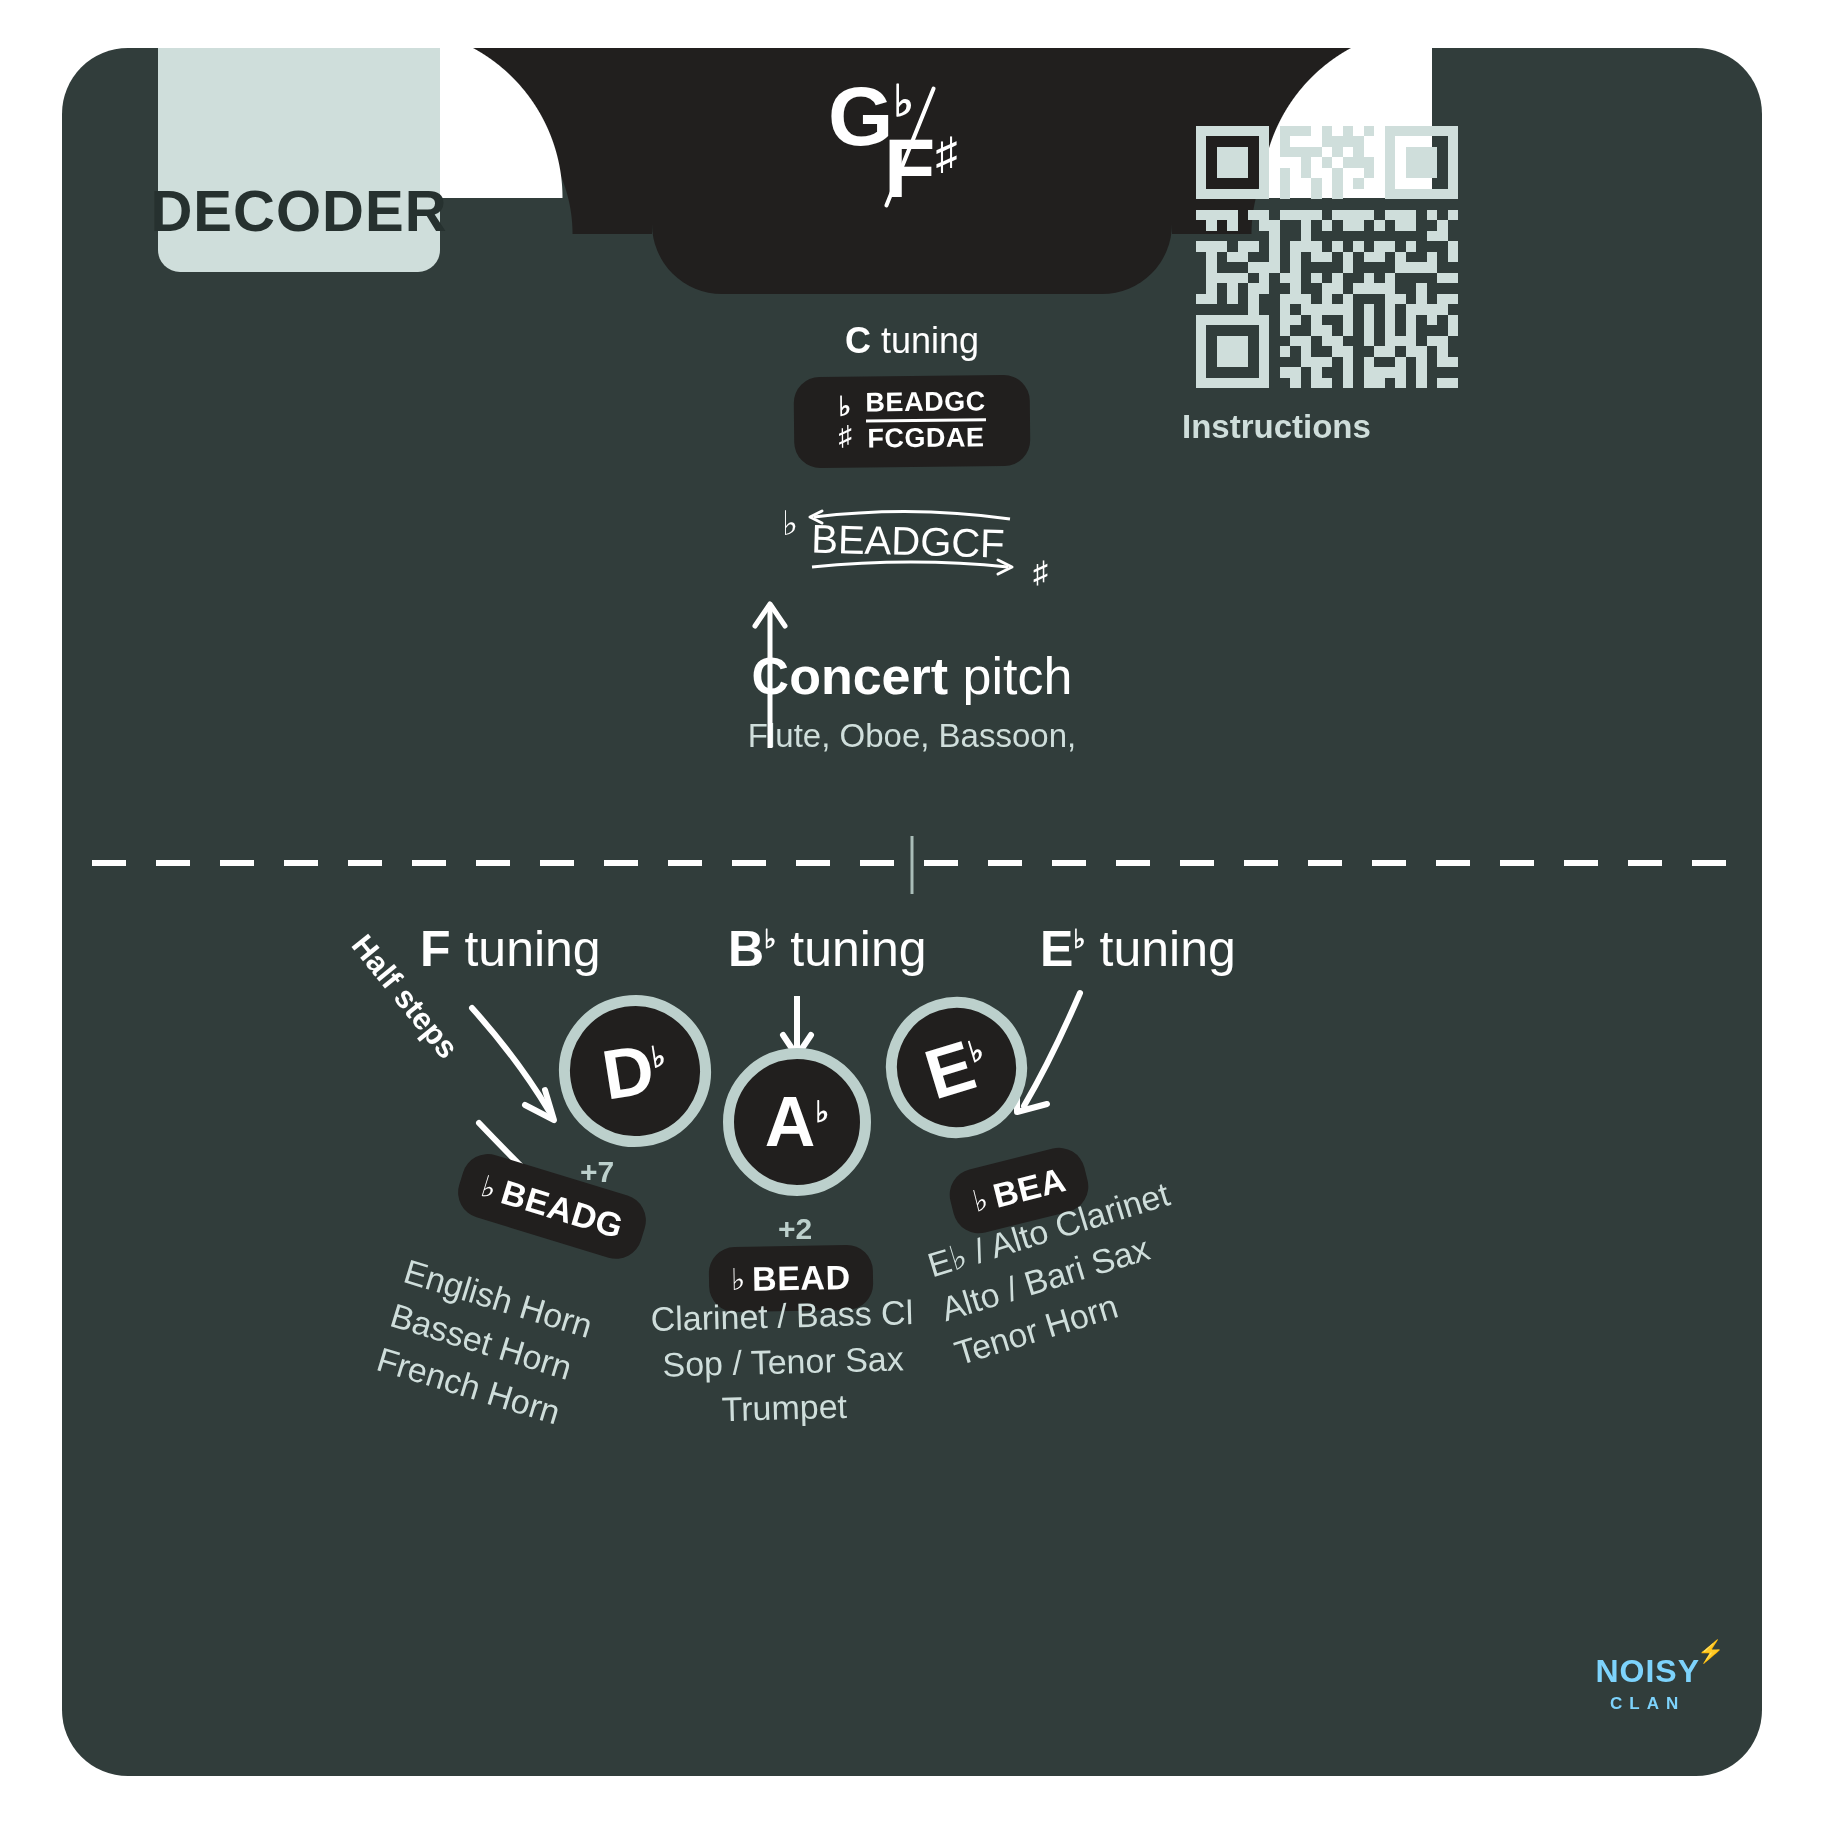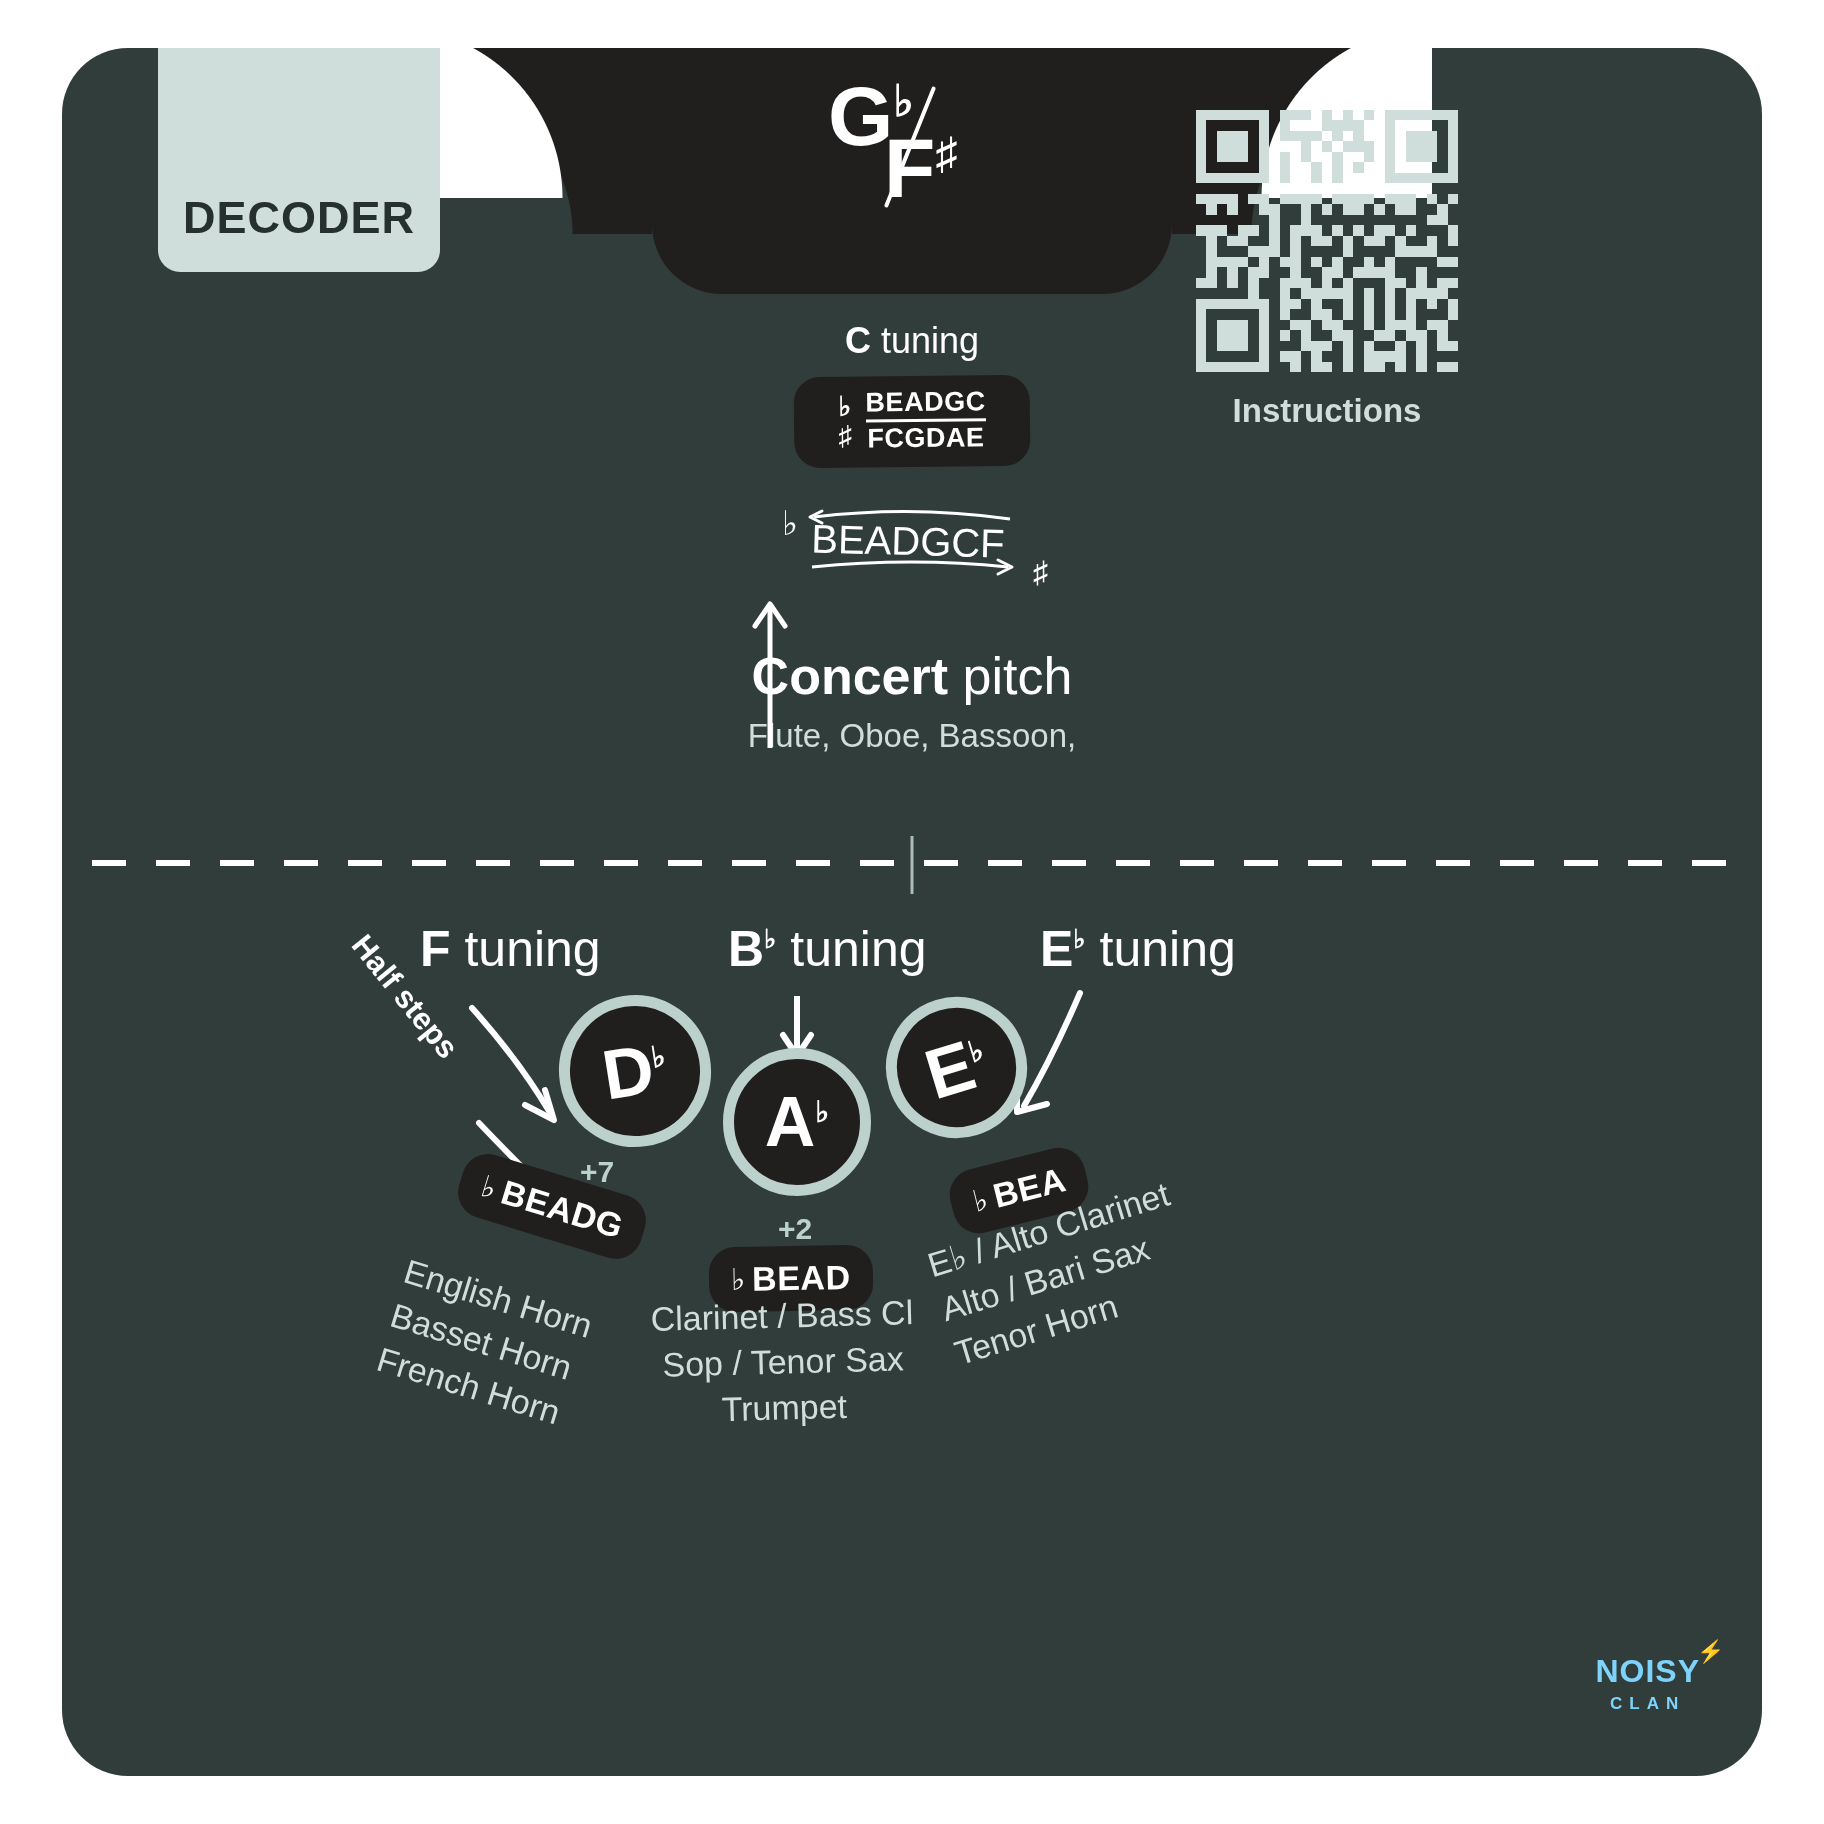--- a/index.html
+++ b/index.html
@@ -63,30 +63,30 @@
 
   
   #decoder-tag{
     position:absolute;left:96px;top:-20px;
     width:282px;height:244px;
     background:#cfdedb;border-radius:0 0 22px 22px;
     display:flex;align-items:flex-end;justify-content:center;
     padding-bottom:28px;box-sizing:border-box;
   }
   #decoder-tag span{
-    color:#26312f;font-size:45px;font-weight:600;letter-spacing:1px;text-align:right;
+    color:#26312f;font-size:58px;font-weight:600;letter-spacing:1px;text-align:right;
   }
 
   
   #headline{position:absolute;left:96px;top:280px;}
   #headline .t1{color:#cfdedb;font-size:62px;font-weight:700;line-height:1.05;}
   #headline .t2{color:#cfdedb;font-size:35px;font-weight:400;margin-top:10px;}
 
   
-  #qr-wrap{position:absolute;left:1120px;top:62px;text-align:center;width:290px;}
+  #qr-wrap{position:absolute;left:1120px;top:78px;width:290px;}
   #qr{width:262px;height:262px;margin:0 auto;display:block;}
   #qr-label{color:#cfdedb;font-size:33px;font-weight:700;margin-top:20px;}
 
   
   #c-col{position:absolute;left:50%;transform:translateX(-50%);top:272px;text-align:center;width:520px;}
   #c-tuning{color:#ffffff;font-size:36px;font-weight:400;}
   #c-tuning b{font-weight:700;}
   #c-badge{
     margin:14px auto 0;width:200px;padding:12px 18px 14px;
     background:#211f1e;border-radius:26px;

